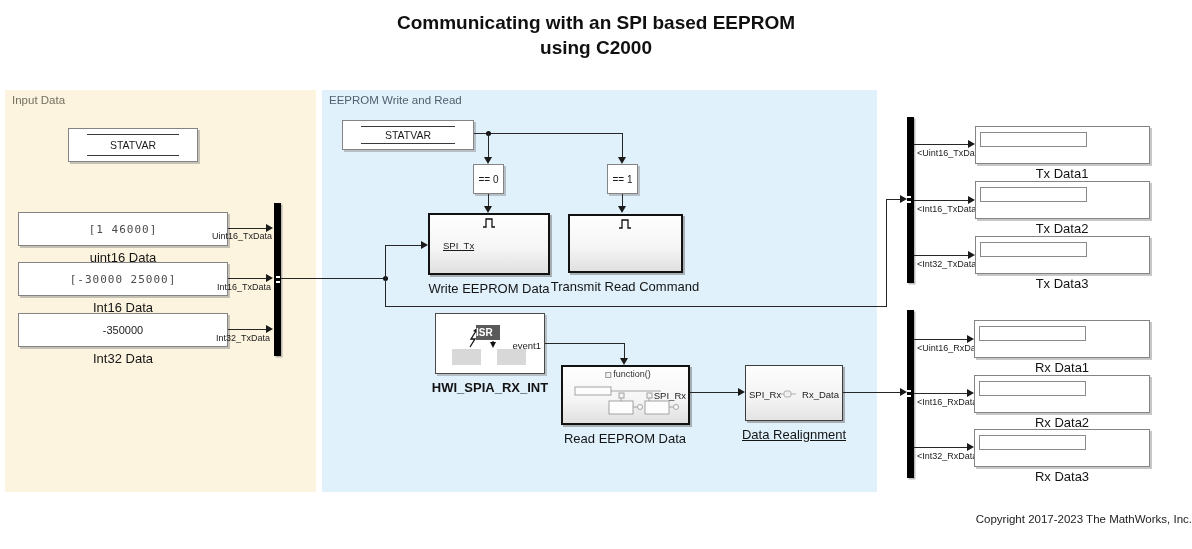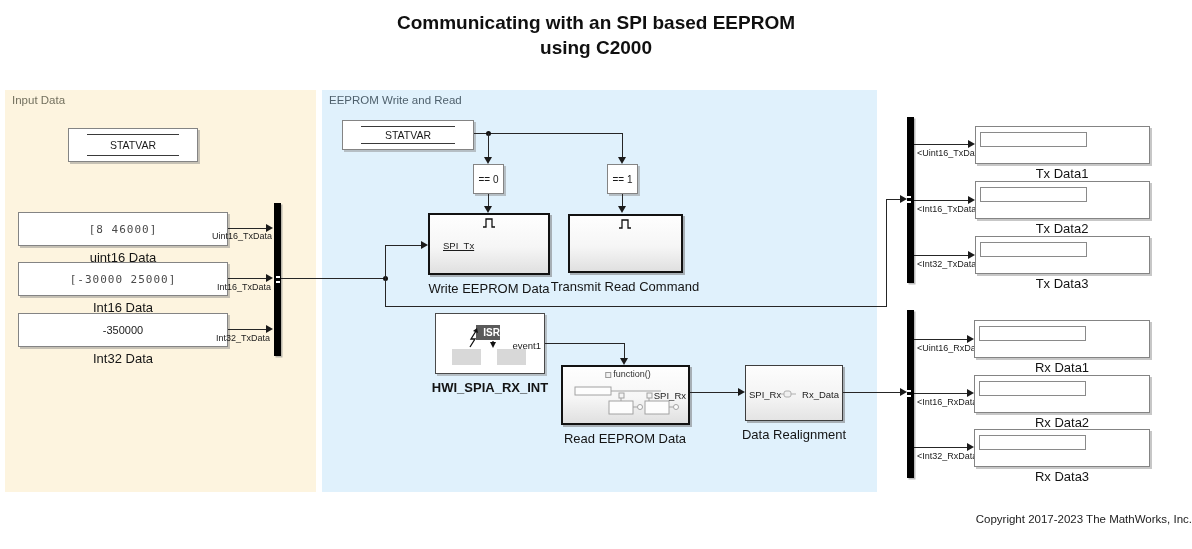--- a/index.html
+++ b/index.html
@@ -76,21 +76,21 @@
     <div class="area-label">Input Data</div>
   </div>
 
   <div class="block center-text" style="left:68px;top:128px;width:130px;height:34px;">
     <div class="ds-line ds-top"></div>
     <span class="statvar-text">STATVAR</span>
     <div class="ds-line ds-bot"></div>
   </div>
 
   <div class="block center-text" style="left:18px;top:212px;width:210px;height:34px;">
-    <span class="const-val">[8 46000]</span>
+    <span class="const-val">[1 46000]</span>
   </div>
   <div class="blabel" style="left:123px;top:250px;">uint16 Data</div>
 
   <div class="block center-text" style="left:18px;top:262px;width:210px;height:34px;text-align:right;">
     <span class="const-val">[-30000 25000]</span>
   </div>
   <div class="blabel" style="left:123px;top:300px;">Int16 Data</div>
 
   <div class="block center-text" style="left:18px;top:313px;width:210px;height:34px;">
     <span class="const-plain">-350000</span>
@@ -165,21 +165,21 @@
   <div class="block" style="left:435px;top:313px;width:110px;height:61px;border-color:#4a4a4a;">
     <svg width="108" height="59" viewBox="0 0 108 59" style="position:absolute;left:0;top:0;">
       <rect x="16" y="35" width="29" height="16" fill="#d8d8d8"></rect>
       <rect x="61" y="35" width="29" height="16" fill="#d8d8d8"></rect>
       <rect x="40" y="11" width="24" height="15" fill="#5a5a5a"></rect>
       <path d="M57 27 V31" stroke="#111" stroke-width="1.3" fill="none"></path>
       <path d="M57 34 L54 28 L60 28 Z" fill="#111"></path>
       <path d="M34 33 L39 25 L35 25 L40 17" stroke="#111" stroke-width="1.3" fill="none"></path>
       <path d="M41 14 L37 17 L42 19 Z" fill="#111"></path>
     </svg>
-    <span style="position:absolute;left:40px;top:11px;width:24px;height:15px;text-align:right;
+    <span style="position:absolute;left:40px;top:11px;width:24px;height:15px;text-align:left;
                  font-size:10px;font-weight:700;color:#fff;line-height:15px;">ISR</span>
     <div class="plabel" style="left:68px;top:26px;width:37px;text-align:right;">event1</div>
   </div>
   <div class="blabel" style="left:490px;top:380px;font-weight:bold;">HWI_SPIA_RX_INT</div>
 
   <div class="wire" style="left:545px;top:343px;width:80px;height:1px;"></div>
   <div class="wire" style="left:624px;top:343px;width:1px;height:15px;"></div>
   <div class="ad" style="left:620px;top:358px;"></div>
 
   <div class="subsys" style="left:561px;top:365px;width:129px;height:60px;">
@@ -207,21 +207,21 @@
   <div class="ar" style="left:738px;top:388px;"></div>
 
   <div class="midblock" style="left:745px;top:365px;width:98px;height:56px;">
     <div class="plabel" style="left:3px;top:23px;">SPI_Rx</div>
     <div class="plabel" style="left:50px;top:23px;width:43px;text-align:right;">Rx_Data</div>
     <svg width="16" height="8" viewBox="0 0 16 8" style="position:absolute;left:34px;top:24px;">
       <path d="M0 4 H4 M11 4 H16" stroke="#aeaeae" fill="none"></path>
       <rect x="4" y="1" width="7" height="6" rx="2" fill="#f0f0f0" stroke="#aeaeae"></rect>
     </svg>
   </div>
-  <div class="blabel" style="left:794px;top:427px;">Data Realignment</div>
+  <div class="blabel" style="left:794px;top:427px;text-decoration:underline;">Data Realignment</div>
 
   <div class="wire" style="left:843px;top:392px;width:57px;height:1px;"></div>
   <div class="ar" style="left:900px;top:388px;"></div>
 
   <div class="busbar" style="left:907px;top:117px;height:166px;"></div>
   <div class="pmark" style="left:907px;top:196px;"></div>
   <div class="pmark" style="left:907px;top:201px;"></div>
 
   <div class="wire" style="left:914px;top:144px;width:54px;height:1px;"></div>
   <div class="ar" style="left:968px;top:140px;"></div>

